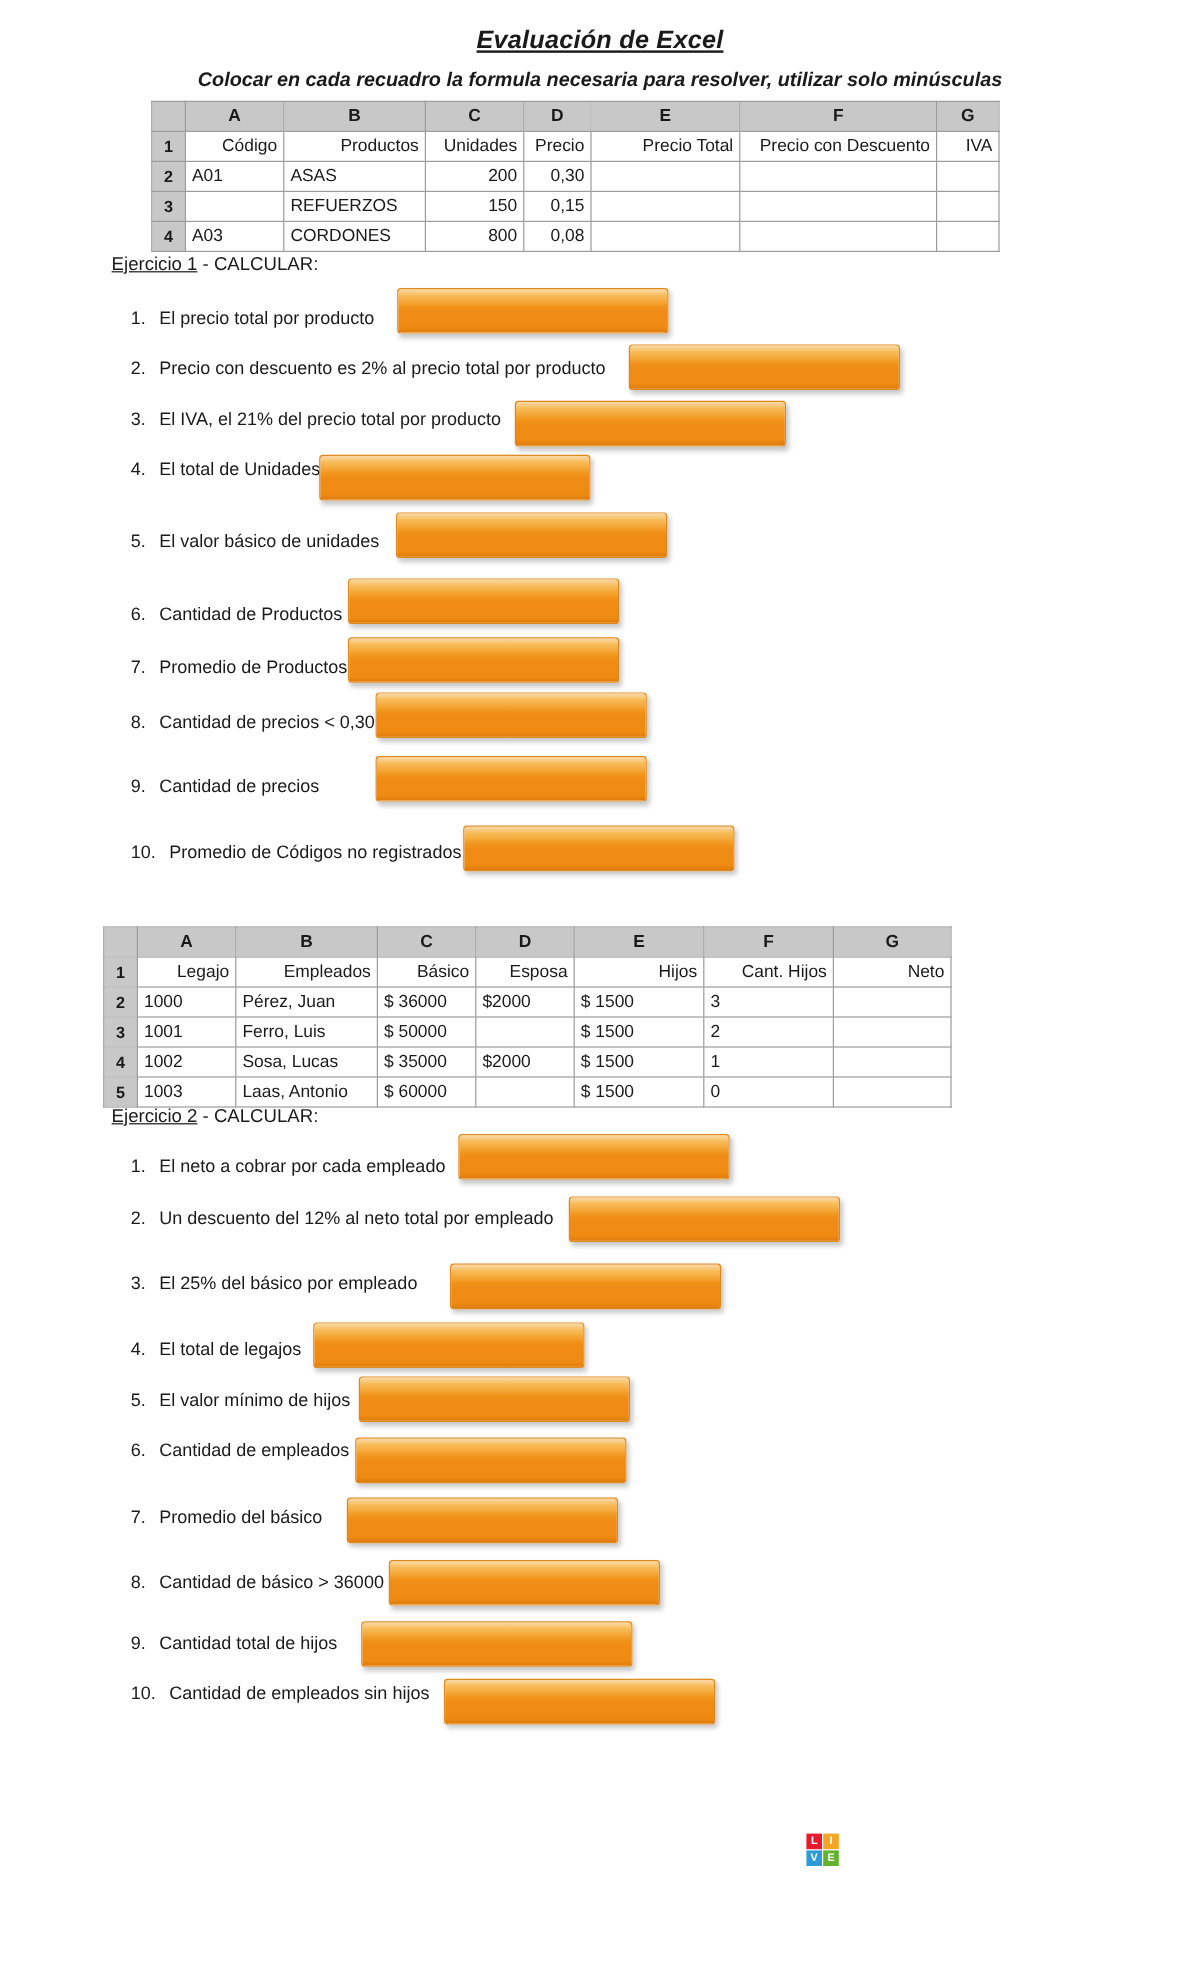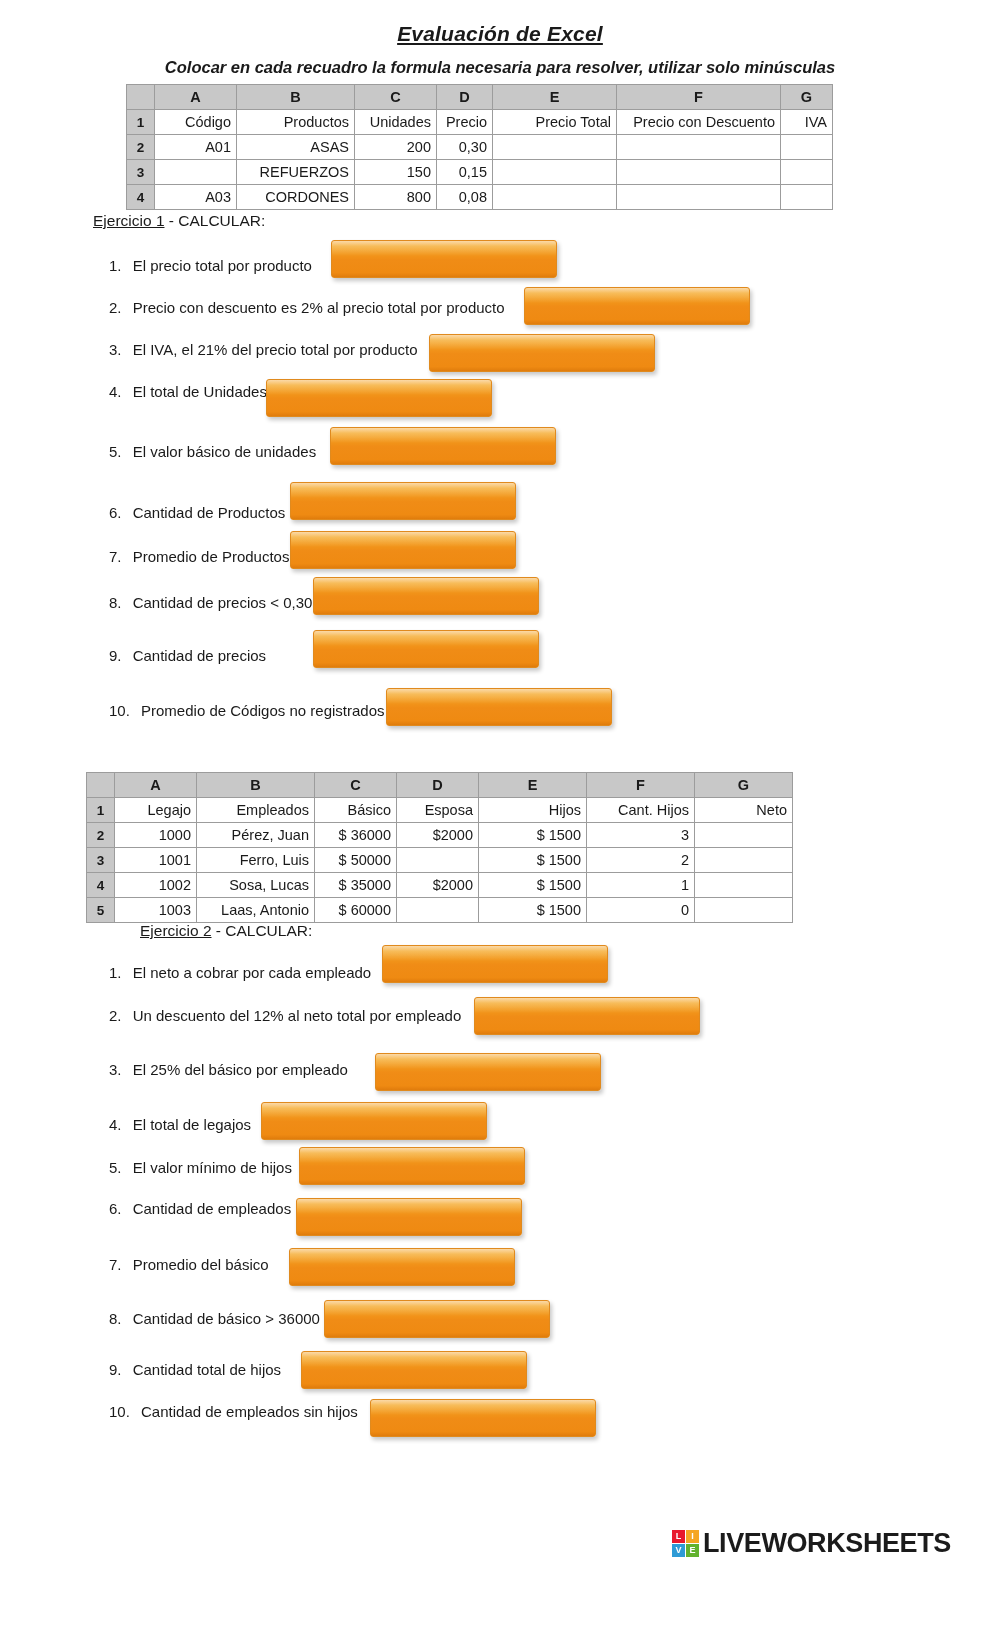--- a/index.html
+++ b/index.html
@@ -55,21 +55,21 @@
     background: #c8c8c8;
     text-align: center;
     font-weight: bold;
     color: #1a1a1a;
   }
   table.sheet .corner {
     background: #c8c8c8;
     border: 1px solid #9c9c9c;
   }
   table.sheet .rowhead { font-size: 13.5px; }
-  .c-left   { text-align: right; margin-top: 41px; }
+  .c-left   { text-align: left; margin-top: 41px; }
   .c-center { text-align: right; }
   .c-right  { text-align: right; }
   .thickline td, .thickline th { border-bottom: 2px solid #6b6b6b; }
 
   
   .ej-head {
     position: absolute;
     font-size: 15.5px;
   }
   .ej-head u { text-decoration: underline; }
@@ -352,21 +352,21 @@
           <td class="c-left">$ 60000</td>
           <td class="c-left"></td>
           <td class="c-left">$ 1500</td>
           <td class="c-left">0</td>
           <td class="c-left"></td>
         </tr>
       </tbody>
   </table>
 </div>
 
-<div class="ej-head" style="left:93px; top:922px;margin-left:47px;">
+<div class="ej-head" style="left:93px; top:922px;">
   <u>Ejercicio 2</u><span> - CALCULAR:</span>
 </div>
 
 <div class="task" style="left:95px; top:965px;">
   <span class="num" style="margin-right: 7px;">1.</span>
   <span>El neto a cobrar por cada empleado</span>
 </div>
 <div class="answer-box" style="left:382px; top:945px; width:226px;"></div>
 
 <div class="task" style="left:95px; top:1008px;">
@@ -423,14 +423,13 @@
 </div>
 <div class="answer-box" style="left:370px; top:1399px; width:226px;"></div>
 
 <div class="footer-logo" style="left:672px; top:1528px;">
   <span class="lw-tile">
     <span class="lw-l">L</span>
     <span class="lw-i">I</span>
     <span class="lw-v">V</span>
     <span class="lw-e">E</span>
   </span>
-  <span class="lw-word">LIVEWORKSHEETS</span>
 </div>
 
 </body></html>

